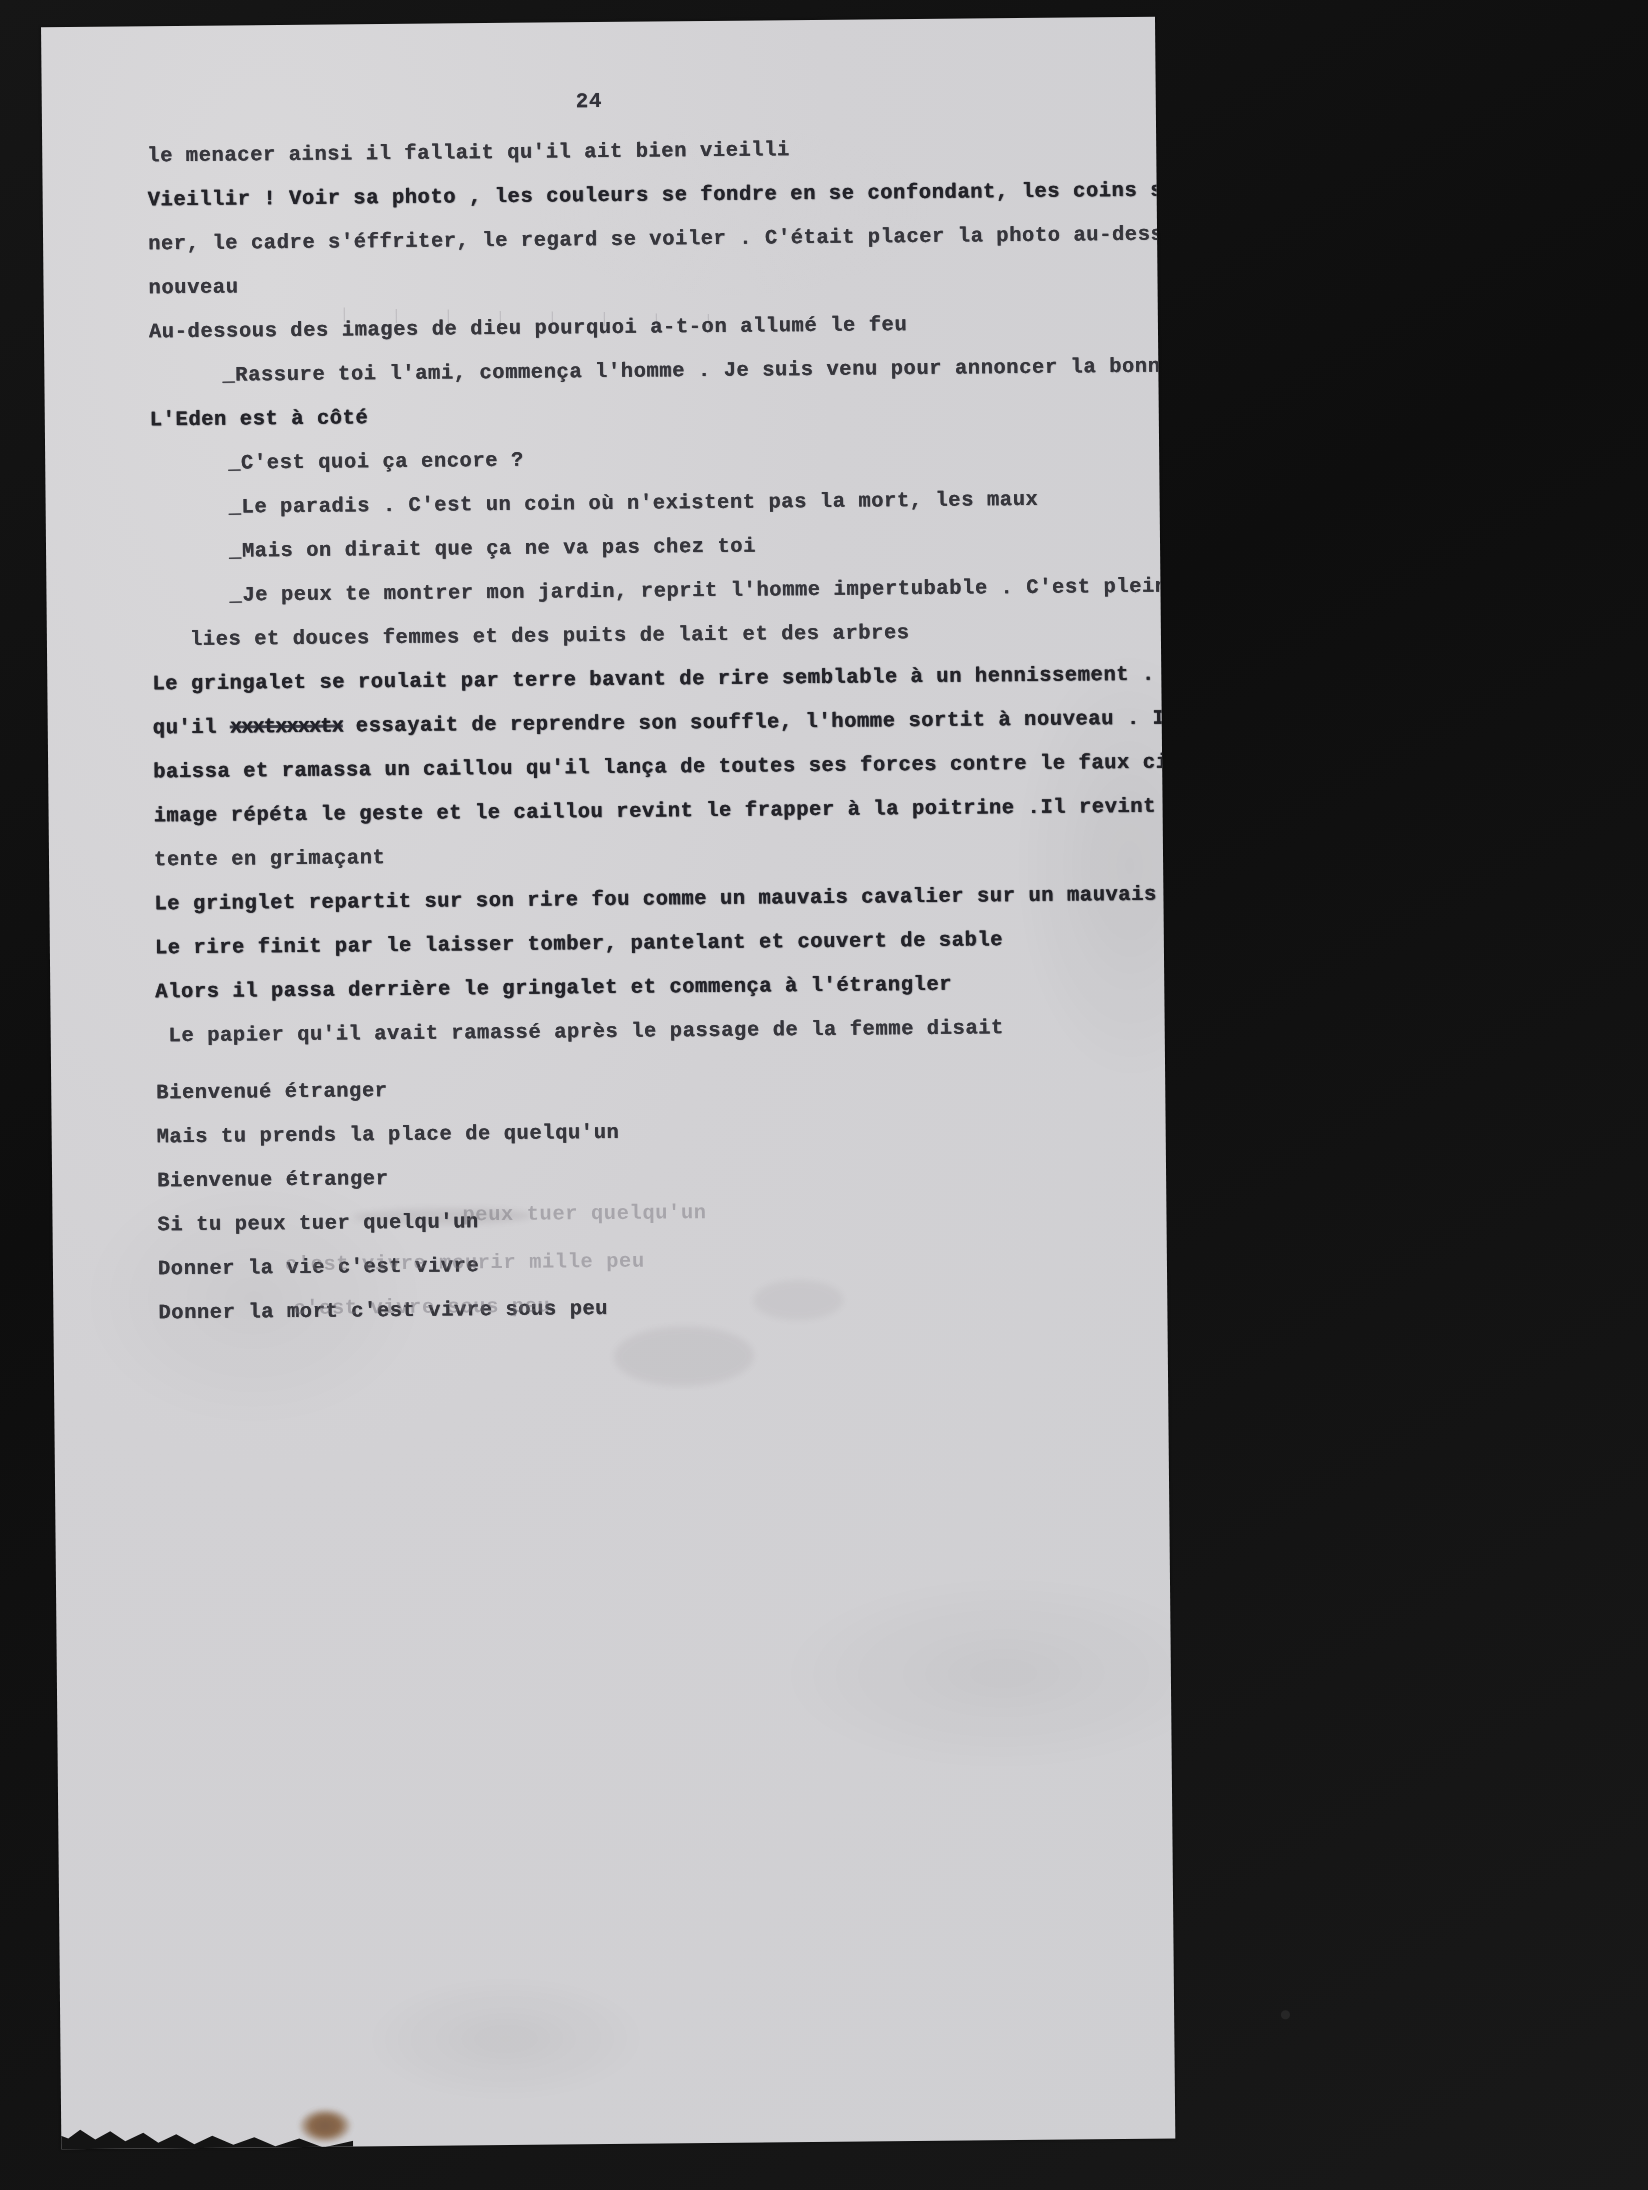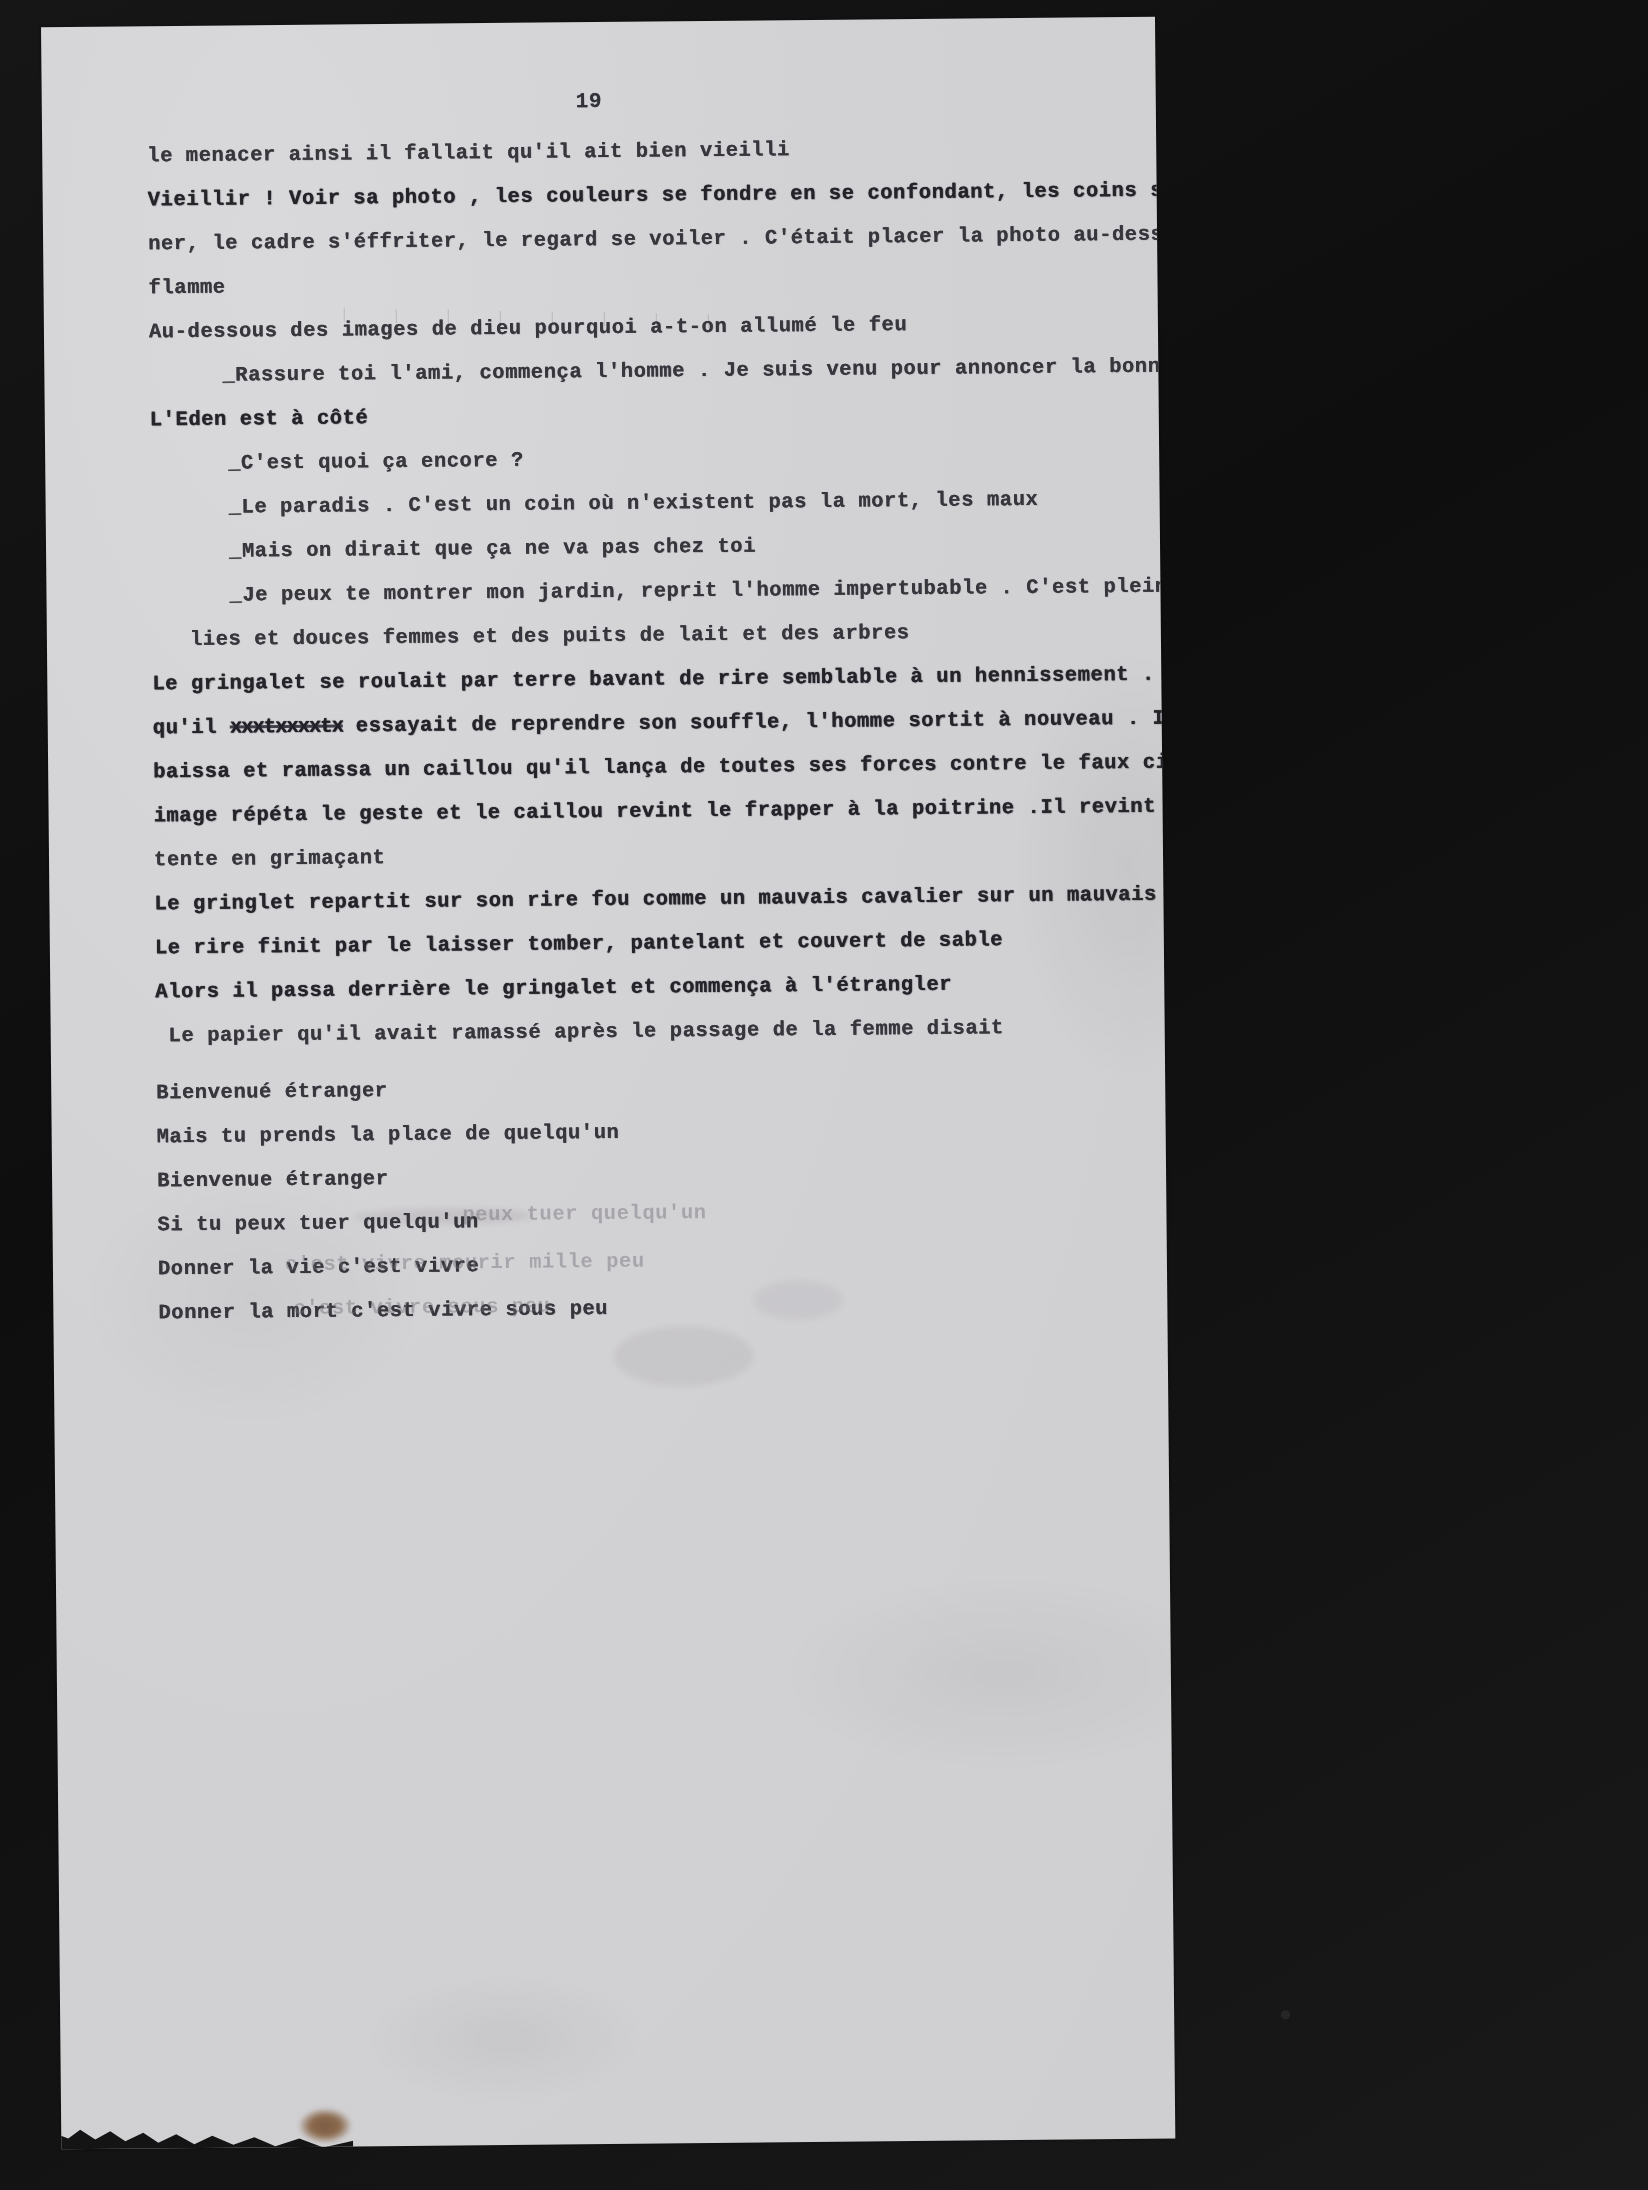--- a/index.html
+++ b/index.html
@@ -95,27 +95,27 @@
 
     <div class="hairline" style="left:300px;top:283px;"></div>
     <div class="hairline" style="left:352px;top:285px;"></div>
     <div class="hairline" style="left:404px;top:286px;"></div>
     <div class="hairline" style="left:456px;top:288px;"></div>
     <div class="hairline" style="left:508px;top:289px;"></div>
     <div class="hairline" style="left:560px;top:290px;"></div>
     <div class="hairline" style="left:612px;top:292px;"></div>
     <div class="hairline" style="left:664px;top:293px;"></div>
 
-    <div class="pageno" style="left: 534px; top: 68px;">19</div>
+    <div class="pageno" style="left: 534px; top: 68px;">24</div>
 
     <div id="text">
         <div class="ln" style="left: 105px; top: 118px;">le menacer ainsi il fallait qu'il ait bien vieilli</div>
         <div class="ln heavy" style="left: 105px; top: 162px;">Vieillir ! Voir sa photo , les couleurs se fondre en se confondant, les coins se raccor-</div>
         <div class="ln" style="left: 105px; top: 206px;">ner, le cadre s'éffriter, le regard se voiler . C'était placer la photo au-dessus d'une</div>
-        <div class="ln" style="left: 105px; top: 250px;">flamme</div>
+        <div class="ln" style="left: 105px; top: 250px;">nouveau</div>
         <div class="ln" style="left: 105px; top: 294px;">Au-dessous des images de dieu pourquoi a-t-on allumé le feu</div>
         <div class="ln" style="left: 178px; top: 338px;">_Rassure toi l'ami, commença l'homme . Je suis venu pour annoncer la bonne nouvelle</div>
         <div class="ln heavy" style="left: 105px; top: 382px;">L'Eden est à côté</div>
         <div class="ln" style="left: 183px; top: 426px;">_C'est quoi ça encore ?</div>
         <div class="ln" style="left: 183px; top: 470px;">_Le paradis . C'est un coin où n'existent pas la mort, les maux</div>
         <div class="ln" style="left: 183px; top: 514px;">_Mais on dirait que ça ne va pas chez toi</div>
         <div class="ln" style="left: 183px; top: 558px;">_Je peux te montrer mon jardin, reprit l'homme impertubable . C'est plein de jo-</div>
         <div class="ln" style="left: 143px; top: 602px;">lies et douces femmes et des puits de lait et des arbres</div>
         <div class="ln heavy" style="left: 105px; top: 646px;">Le gringalet se roulait par terre bavant de rire semblable à un hennissement . Pendant</div>
         <div class="ln heavy" style="left: 105px; top: 690px;"><span>qu'il </span><span class="strike">xxxtxxxxtx</span><span> essayait de reprendre son souffle, l'homme sortit à nouveau . Il se</span></div>

